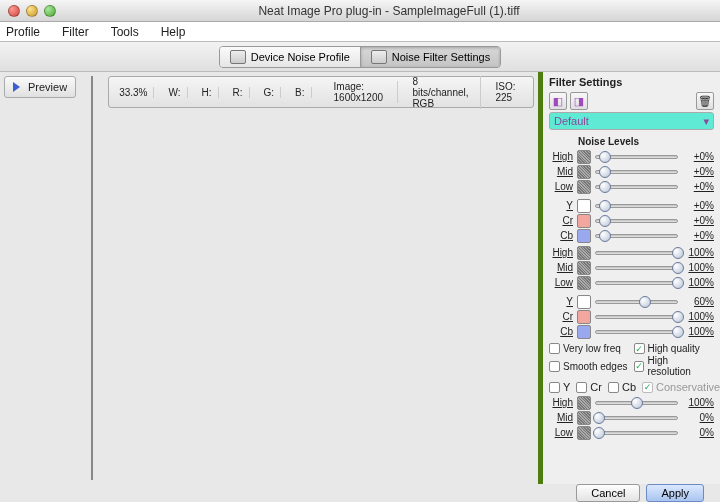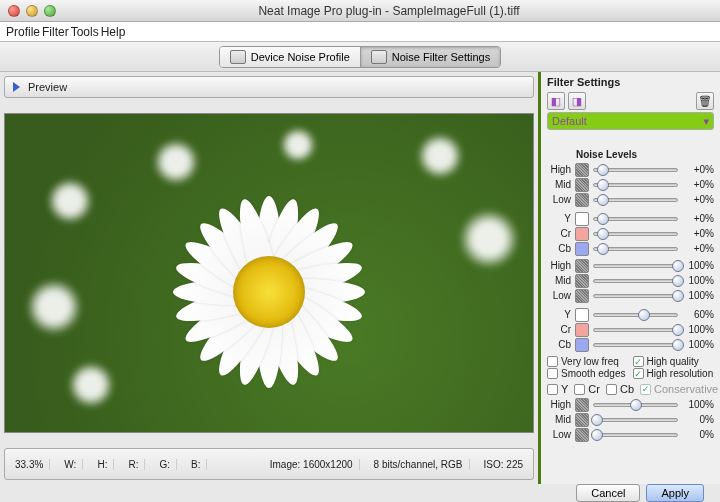--- a/index.html
+++ b/index.html
@@ -4,50 +4,50 @@
 <style>
 * { box-sizing: border-box; margin: 0; padding: 0; font-family: "Lucida Grande", "Helvetica Neue", Arial, sans-serif; }
 body { background: #e8e8e8; width: 720px; height: 502px; overflow: hidden; font-size: 11px; color: #222; }
 .titlebar { height: 22px; background: linear-gradient(#f5f5f5,#d6d6d6); display: flex; align-items: center; padding: 0 8px; border-bottom: 1px solid #aaa; }
 .traffic { display: flex; gap: 6px; margin-right: 10px; }
 .traffic span { width: 12px; height: 12px; border-radius: 50%; border: 1px solid rgba(0,0,0,0.25); }
 .tl-close { background: radial-gradient(circle at 30% 30%, #ff9a92, #d0443c); }
 .tl-min { background: radial-gradient(circle at 30% 30%, #ffe08a, #c79a2a); }
 .tl-zoom { background: radial-gradient(circle at 30% 30%, #a8e79e, #4da831); }
 .title { flex: 1; text-align: center; font-size: 12px; color: #333; }
-.menubar { height: 20px; background: #fff; border-bottom: 1px solid #bbb; display: flex; align-items: center; padding: 0 6px; gap: 2px; font-size: 12px; }
+.menubar { height: 20px; background: #fff; border-bottom: 1px solid #bbb; display: flex; align-items: center; padding: 0 6px; gap: 22px; font-size: 12px; }
 .menubar span { cursor: default; }
 .toolbar { height: 30px; background: linear-gradient(#f2f2f2,#e0e0e0); border-bottom: 1px solid #bbb; display: flex; align-items: center; justify-content: center; gap: 6px; }
 .seg { display: flex; border: 1px solid #999; border-radius: 4px; overflow: hidden; box-shadow: inset 0 1px 0 #fff; }
 .seg button { border: none; background: linear-gradient(#fafafa,#e5e5e5); padding: 3px 10px; font-size: 11px; display: flex; align-items: center; gap: 5px; cursor: pointer; }
 .seg button.active { background: linear-gradient(#d8d8d8,#c4c4c4); box-shadow: inset 0 1px 3px rgba(0,0,0,0.25); }
 .seg button + button { border-left: 1px solid #999; }
 .seg-icon{width:16px;height:14px;border:1px solid #777;border-radius:2px;background:linear-gradient(#eee,#ccc);display:inline-block;}
 .content { display: flex; height: 412px; }
-.left { flex: 1; display: flex; flex-direction: column; padding: 4px; gap: 15px; }
+.left { flex: 1; display: flex; flex-direction: row; padding: 4px; gap: 15px; }
 .preview-bar { height: 22px; background: linear-gradient(#fafafa,#e0e0e0); border: 1px solid #aaa; border-radius: 3px; display: flex; align-items: center; padding: 0 8px; gap: 8px; font-size: 11px; }
 .tri { width: 0; height: 0; border-top: 5px solid transparent; border-bottom: 5px solid transparent; border-left: 7px solid #3a5fce; }
 .image { flex: 1; border: 1px solid #888; background: #3b6a1d; position: relative; overflow: hidden; }
 .grass { position: absolute; inset: 0; background: radial-gradient(circle at 65% 70%, rgba(255,255,255,0) 0%, rgba(0,0,0,0.25) 80%), #4a7a25; }
 .blur-flower{position:absolute;width:46px;height:46px;border-radius:50%;background:radial-gradient(circle,#fff 0%,#fff 38%,rgba(255,255,255,0)70%);filter:blur(3px);opacity:0.9;}
 .flower { position: absolute; left: 50%; top: 56%; transform: translate(-50%,-50%); width: 230px; height: 230px; }
 .petal{position:absolute;left:50%;top:50%;width:26px;height:96px;background:linear-gradient(#fff,#f2f2f2);border-radius:60% 60% 50% 50%/80% 80% 30% 30%;transform-origin:50% 100%;box-shadow:0 0 3px rgba(0,0,0,0.15);}
 .center{position:absolute;left:50%;top:50%;width:72px;height:72px;border-radius:50%;transform:translate(-50%,-50%);background:radial-gradient(circle,#f7e13a 0%,#e3b90d 60%,#c3970a 100%);box-shadow:inset 0 0 10px rgba(0,0,0,0.2);}
 .statusbar { height: 32px; background: linear-gradient(#f5f5f5,#e2e2e2); border: 1px solid #aaa; border-radius: 3px; display: flex; align-items: center; font-size: 10px; padding: 0 4px; gap: 8px; }
 .statusbar .cell { border-right: 1px solid #ccc; padding: 0 6px; }
 .statusbar .fill { flex: 1; }
-.right { width: 182px; border-left: 3px solid #4d7c0f; background: #efefef; padding: 4px 6px; display: flex; flex-direction: column; gap: 2px; overflow: hidden; }
+.right { width: 182px; border-left: 5px solid #4d7c0f; background: #efefef; padding: 4px 6px; display: flex; flex-direction: column; gap: 2px; overflow: hidden; }
 .panel-title { font-weight: bold; font-size: 11px; margin-bottom: 2px; }
 .icon-row { display: flex; align-items: center; gap: 3px; }
 .mini-btn { width: 18px; height: 18px; border: 1px solid #999; background: linear-gradient(#f8f8f8,#e0e0e0); border-radius: 2px; display: flex; align-items: center; justify-content: center; font-size: 11px; }
 .spacer { flex: 1; }
-.preset { width: 100%; height: 18px; border: 1px solid #aaa; background: #84cc16; border-radius: 3px; padding: 0 4px; display: flex; align-items: center; justify-content: space-between; color:#8a4a9a; font-size: 11px; }
+.preset { width: 100%; height: 18px; border: 1px solid #aaa; background: #5eead4; border-radius: 3px; padding: 0 4px; display: flex; align-items: center; justify-content: space-between; color:#8a4a9a; font-size: 11px; }
 .preset .dd { color: #8a4a9a; }
-.section-title { font-weight: bold; font-size: 10px; margin-top: 17px; padding-left: 29px; }
-.row { display: flex; align-items: center; height: 15px; gap: 4px; }
+.section-title { font-weight: bold; font-size: 10px; margin-top: 4px; padding-left: 29px; }
+.row { display: flex; align-items: center; height: 15px; gap: 4px; text-decoration: underline; }
 .row .lbl { width: 24px; text-align: right; font-size: 10px; }
 .row .sw { width: 14px; height: 14px; border: 1px solid #888; border-radius: 2px; }
 .sw.noise{background:repeating-linear-gradient(45deg,#777,#777 1px,#aaa 1px,#aaa 2px);}
 .sw.y{background:#fff;}
 .sw.cr{background:#f3a6a0;}
 .sw.cb{background:#9aa8f0;}
 .slider { flex: 1; height: 12px; position: relative; }
 .track { position: absolute; left: 0; right: 0; top: 50%; height: 4px; transform: translateY(-50%); background: linear-gradient(#bfbfbf,#e6e6e6); border: 1px solid #999; border-radius: 3px; }
 .knob { position: absolute; top: 50%; width: 12px; height: 12px; border-radius: 50%; background: radial-gradient(circle at 30% 30%,#fff,#b8c4d6); border: 1px solid #6a7a9a; transform: translate(-50%,-50%); }
 .row .val { width: 32px; text-align: right; font-size: 10px; }

